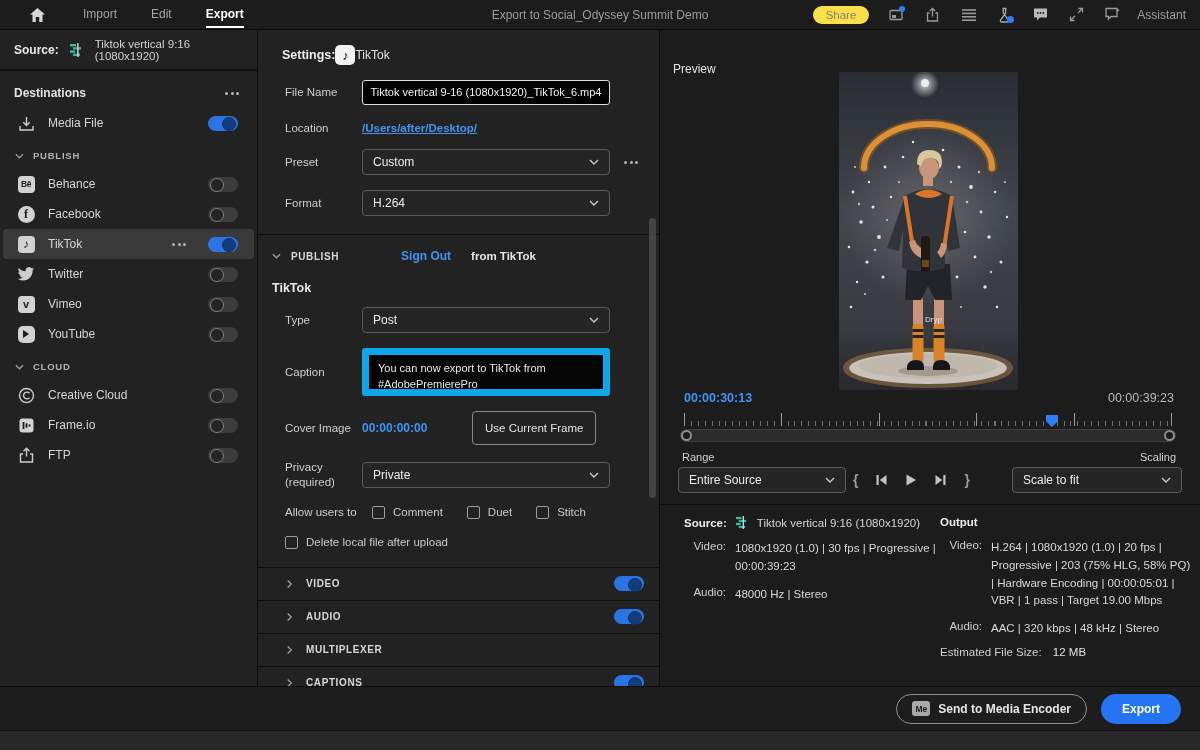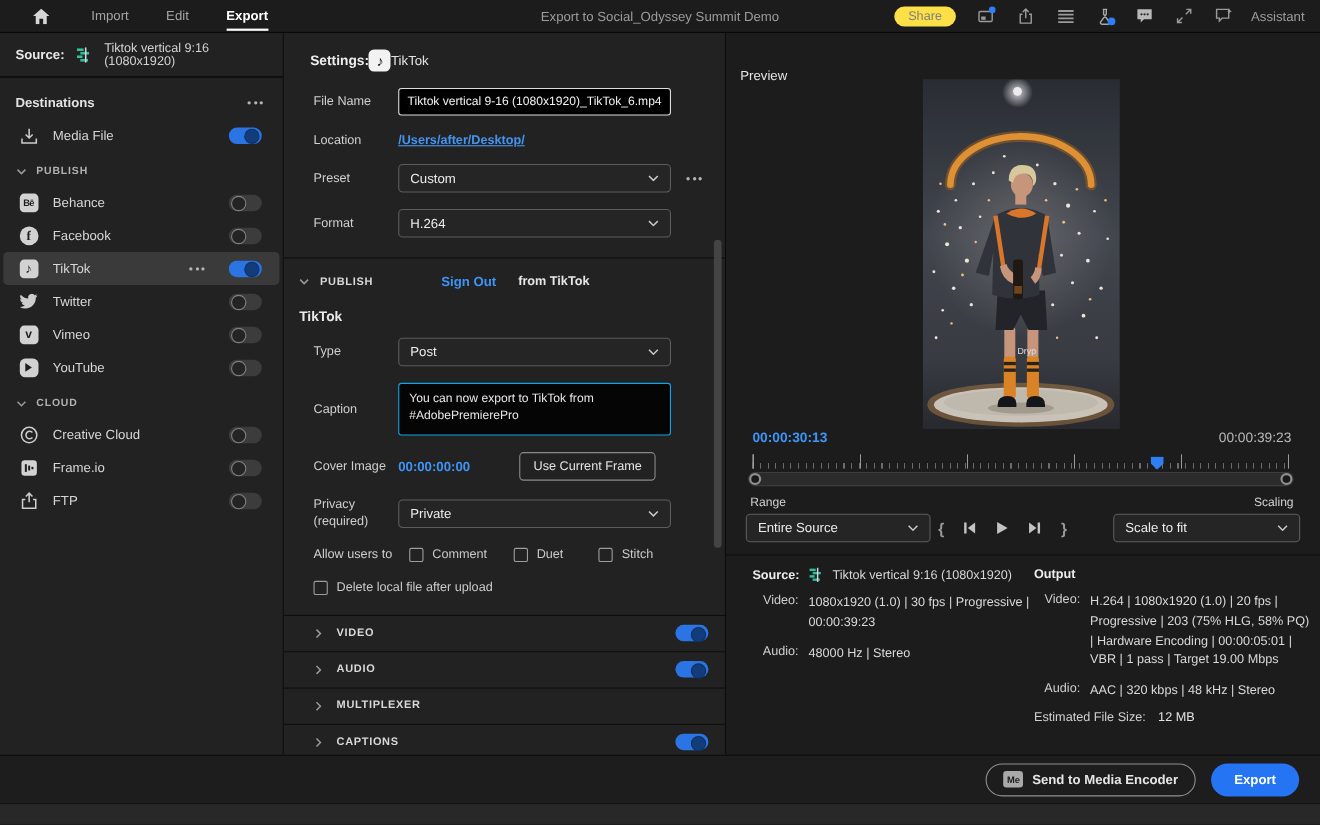--- a/index.html
+++ b/index.html
@@ -78,24 +78,24 @@
                white-space:nowrap; overflow:hidden; }
   .link { color:#4595f0; text-decoration:underline; font-size:11.5px; font-weight:bold; }
   .dd { width:248px; height:26px; background:#252525; border:1px solid #5c5c5c; border-radius:4px;
         display:flex; align-items:center; justify-content:space-between; padding:0 10px; color:#ececec; }
   .divider { border-top:1px solid #0e0e0e; margin:0; }
   .pub-row { display:flex; align-items:center; gap:10px; padding:14px 0 12px 14px; }
   .pub-row .sec { font-size:10px; font-weight:bold; letter-spacing:.06em; color:#d8d8d8; }
   .signout { color:#3f94f7; font-weight:bold; margin-left:52px; }
   .fromsvc { color:#e6e6e6; font-weight:bold; font-size:11.5px; margin-left:10px; }
   .svc-title { padding:6px 0 12px 14px; font-weight:bold; color:#eaeaea; font-size:12.5px; }
-  .caption-ta { width:248px; height:48px; background:#050505; border:1px solid #0ea5e9; border-radius:3px;
+  .caption-ta { width:248px; height:48px; background:#050505; border:7px solid #0ea5e9; border-radius:3px;
                 color:#e8e8e8; font-size:11px; padding:6px 9px; line-height:1.45; }
   .tc-blue { color:#3f94f7; font-weight:bold; }
-  .btn-frame { height:26px; padding:0 12px; border:1px solid #8a8a8a; border-radius:4px;
+  .btn-frame { height:34px; padding:0 12px; border:1px solid #8a8a8a; border-radius:4px;
                display:flex; align-items:center; color:#e4e4e4; font-size:11.5px; background:transparent; }
   .cb { width:13px; height:13px; border:1.5px solid #9d9d9d; border-radius:2px; background:transparent; flex-shrink:0; }
   .cbgroup { display:flex; align-items:center; gap:8px; }
   .collapse-row { height:33px; display:flex; align-items:center; gap:12px; padding:0 15px 0 27px;
                   border-top:1px solid #0e0e0e; }
   .collapse-row .clabel { flex:1; font-size:10px; font-weight:bold; letter-spacing:.06em; color:#d8d8d8; }
   .mid-scroll { position:absolute; right:3px; top:188px; width:7px; height:280px;
                 background:#4a4a4a; border-radius:4px; opacity:.85; }
 
   
@@ -451,21 +451,21 @@
             <path d="M1 1 L5 5 L9 1" stroke="#c8c8c8" stroke-width="1.4" fill="none"></path>
           </svg>
       </span>
     </div>
     <div class="frow" style="min-height:15px">
       <span class="flabel" style="width:87px">Allow users to</span>
       <span class="cbgroup" style="margin-right:24px">
         <span class="cb"></span>
         <span style="font-size:11.5px">Comment</span>
       </span>
-      <span class="cbgroup" style="margin-right:32px">
+      <span class="cbgroup" style="margin-right:24px">
         <span class="cb"></span>
         <span style="font-size:11.5px">Duet</span>
       </span>
       <span class="cbgroup">
         <span class="cb"></span>
         <span style="font-size:11.5px">Stitch</span>
       </span>
     </div>
     <div class="frow" style="min-height:15px;margin-bottom:17px">
       <span class="cbgroup">

